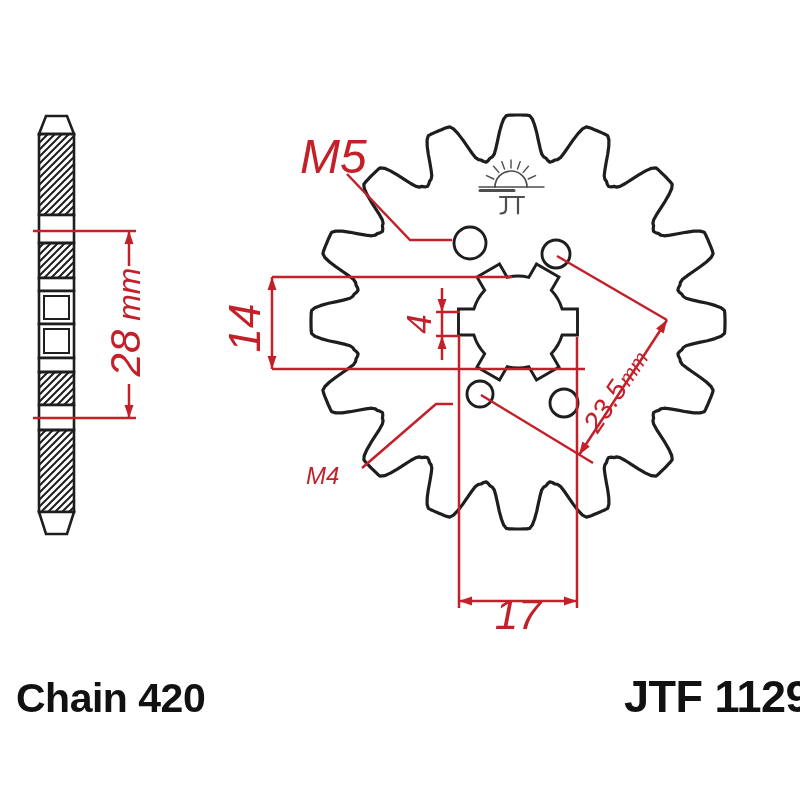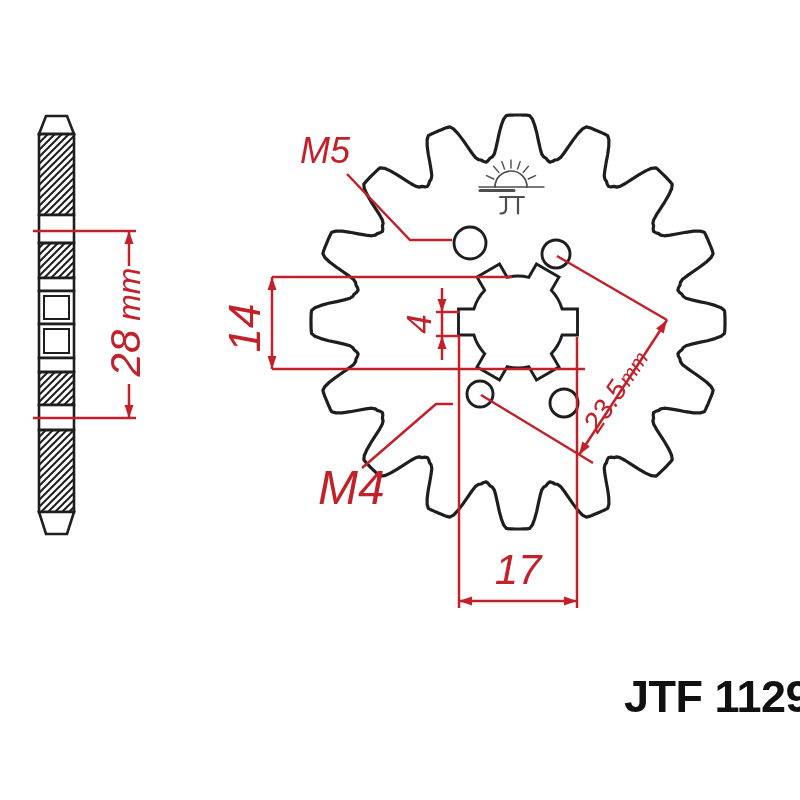--- a/index.html
+++ b/index.html
@@ -20,21 +20,21 @@
   .sv2{fill:none;stroke:var(--ink);stroke-width:2;}
   .blk{fill:#fff;stroke:var(--ink);stroke-width:3.2;stroke-linejoin:round;}
   .blk2{fill:#fff;stroke:var(--ink);stroke-width:2.9;}
   
   #dims line,#dims path{stroke:var(--red);stroke-width:2.5;fill:none;}
   #dims polygon{fill:var(--red);stroke:none;}
   
   .lbl{position:absolute;color:var(--red);font-style:italic;white-space:nowrap;line-height:1;}
   .lbl .unit{font-size:0.76em;margin-left:2px;}
   .rot{transform:translate(-50%,-50%) rotate(-90deg);}
-  .ctr{transform:translate(-50%,-50%);}
+  .ctr{transform:translate(-50%,-50%);margin-top:45px;}
   .black-label{position:absolute;color:#111;font-weight:bold;white-space:nowrap;line-height:1;letter-spacing:-0.5px;}
 </style>
 </head>
 <body>
 
 <div id="canvas">
 
   <svg width="800" height="800" viewBox="0 0 800 800">
     <defs>
       <pattern id="hatchpat" width="7" height="7" patternUnits="userSpaceOnUse">
@@ -110,32 +110,33 @@
       <polygon points="577,601 564,596.5 564,605.5"></polygon>
 
       <line x1="557" y1="256" x2="667" y2="320"></line>
       <line x1="667" y1="320" x2="579" y2="455"></line>
       <line x1="481" y1="395" x2="593" y2="463"></line>
       <polygon points="667,320 663.7,333.4 656.1,328.4"></polygon>
       <polygon points="579,455 589.9,446.6 582.3,441.6"></polygon>
     </g>
   </svg>
 
-  <div class="lbl" style="left:300px;top:133px;font-size:36px;">M5</div>
-  <div class="lbl" style="left:306px;top:464px;font-size:48px;margin-left:12px;">M4</div>
+  <div class="lbl" style="left:300px;top:133px;font-size:48px;">M5</div>
+  <div class="lbl" style="left:306px;top:464px;font-size:24px;">M4</div>
 
   <div class="lbl rot" style="left:245px;top:328px;font-size:44px;">14</div>
 
   <div class="lbl rot" style="left:126px;top:322px;font-size:42px;">
     <span>28</span><span class="unit" style="margin-left:9px;">mm</span>
   </div>
 
   <div class="lbl rot" style="left:418px;top:324px;font-size:35px;">4</div>
 
   <div class="lbl ctr" style="left:518px;top:570px;font-size:42px;">17</div>
 
   <div class="lbl" style="left:616px;top:391px;font-size:28px;transform:translate(-50%,-50%) rotate(-56deg);">
     <span>23.5</span><span class="unit">mm</span>
   </div>
 
+  <div class="black-label" style="left:16px;top:678px;font-size:41px;">Chain 420</div>
   <div class="black-label" style="left:624px;top:674px;font-size:45px;">JTF 1129</div>
 
 </div>
 
 </body></html>

